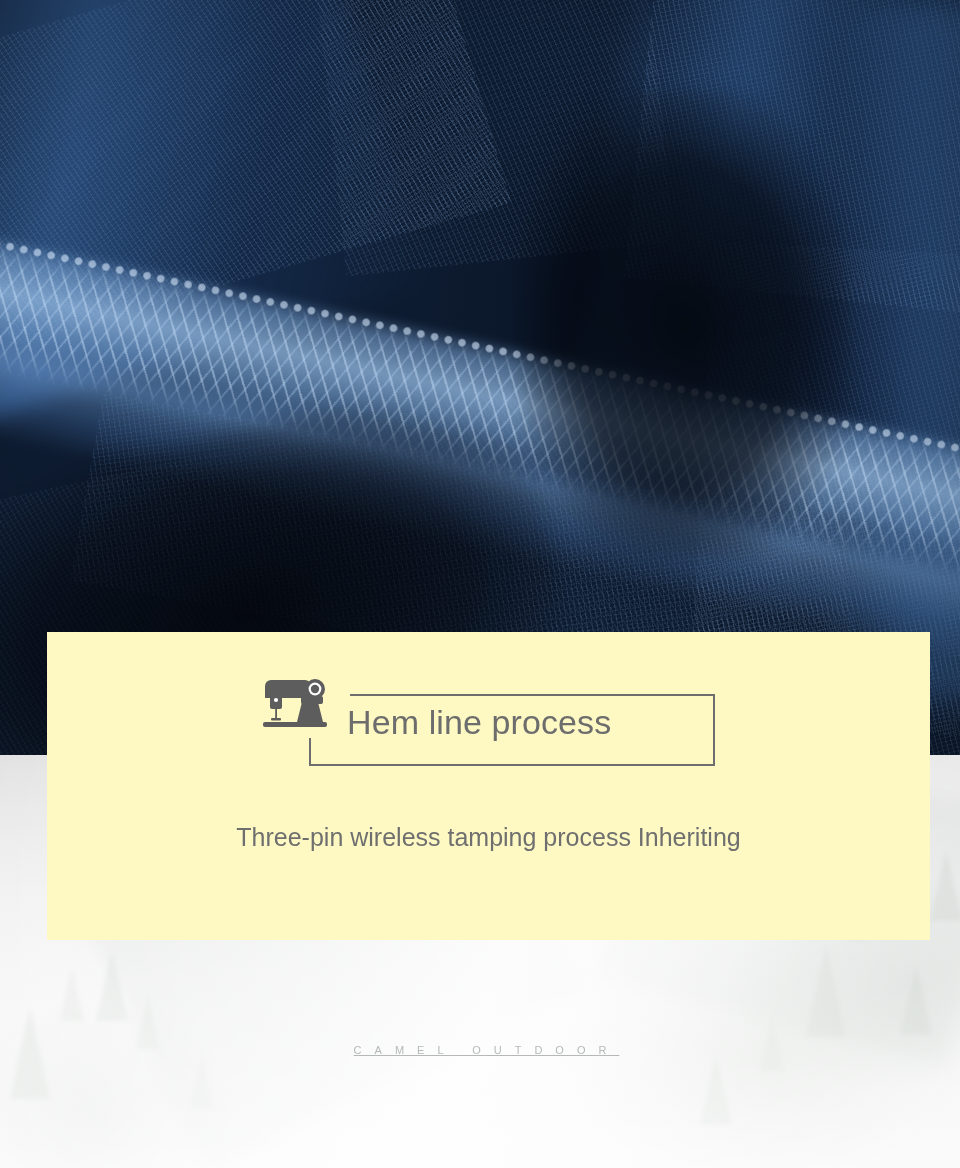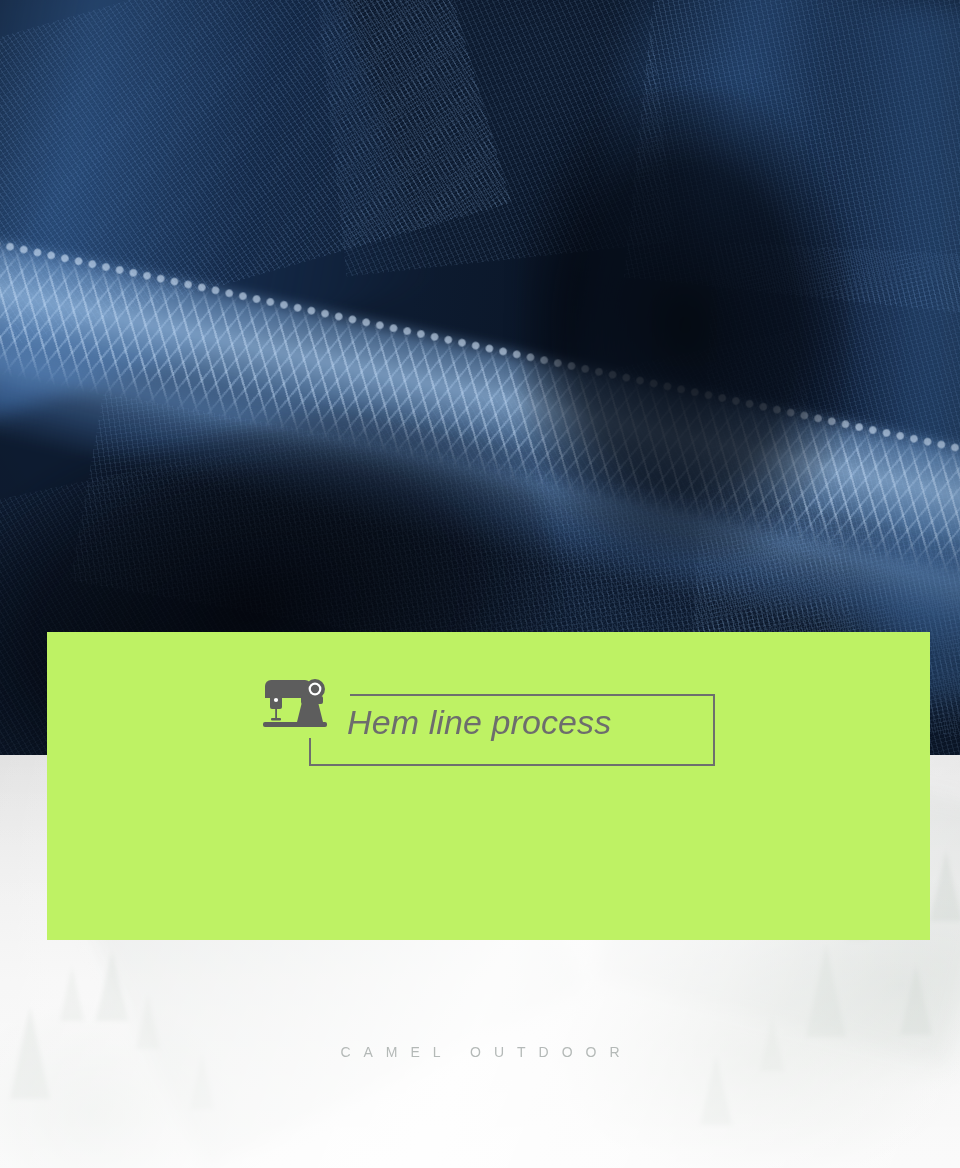--- a/index.html
+++ b/index.html
@@ -196,23 +196,22 @@
     background: radial-gradient(ellipse 120% 110% at 46% 46%, rgba(0,0,0,0) 38%, rgba(0,0,0,0.34) 82%, rgba(0,0,0,0.55) 100%);
   }
 
   
   .card {
     position: absolute;
     left: 47px;
     top: 632px;
     width: 883px;
     height: 308px;
-    background: #bef264;
+    background: #fef9c3;
     z-index: 5;
-    font-style: italic;
   }
 
   
   .title-frame {
     position: absolute;
     left: 262px;   
     top: 62px;     
     width: 406px;  
     height: 72px;
   }
@@ -277,26 +276,27 @@
   .subtitle .ln { display: block; }
 
   
   .watermark {
     position: absolute;
     left: 0;
     top: 1044px;
     width: 960px;
     text-align: center;
     color: #a8aeac;
-    font-size: 14px;
+    font-size: 11px;
     letter-spacing: 13px;
     text-indent: 13px;
     font-family: "Liberation Sans", sans-serif;
     z-index: 4;
     opacity: 0.85;
+    text-decoration: underline;
   }
 </style>
 </head>
 <body>
 
 <div class="page">
 
   <div class="forest">
     <div class="ridge" style="left:120px; top:40px; width:420px; height:300px; transform:rotate(-26deg);"></div>
     <div class="ridge" style="left:620px; top:10px; width:360px; height:260px; transform:rotate(14deg);"></div>
@@ -373,19 +373,20 @@
     <div class="title-frame">
       <div class="tf-top"></div>
       <div class="tf-right"></div>
       <div class="tf-bottom"></div>
       <div class="tf-left"></div>
     </div>
 
     <div class="title-text">Hem line process</div>
 
     <div class="subtitle">
+      <span class="ln">Three-pin wireless tamping process Inheriting</span>
     </div>
 
   </div>
 
   <div class="watermark">CAMEL OUTDOOR</div>
 
 </div>
 
 </body></html>

